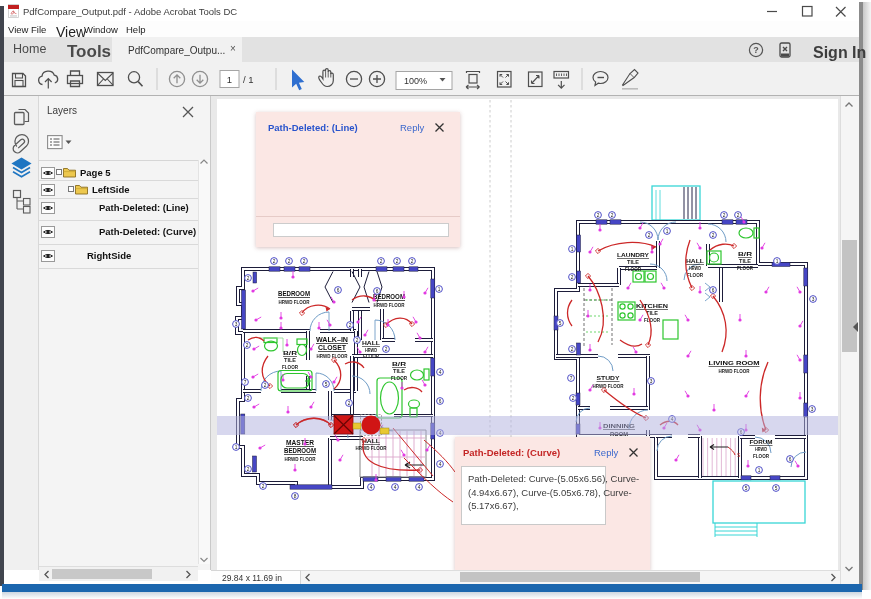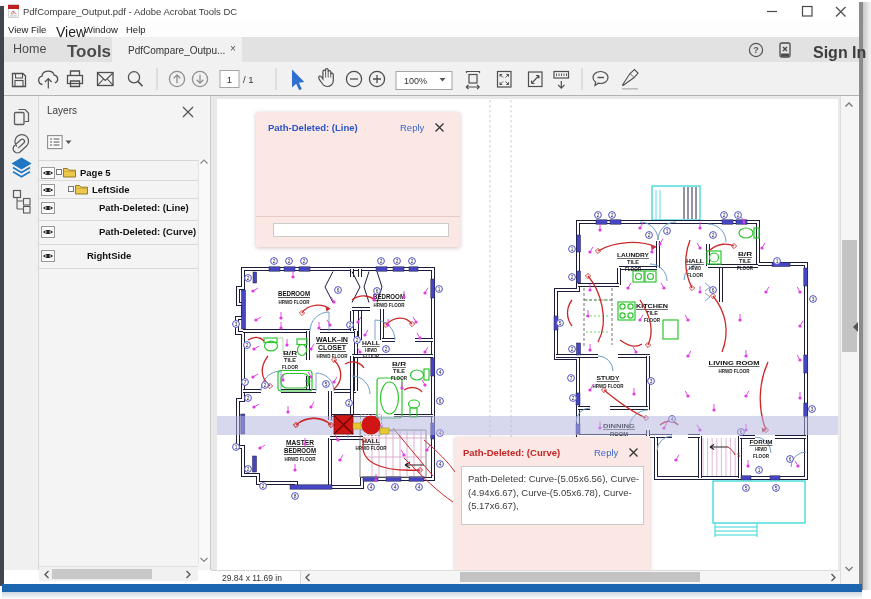--- a/index.html
+++ b/index.html
@@ -766,21 +766,21 @@
     </svg>
 <div class="abs" style="left:0;top:104px;width:204px;height:1px;background:#e6cbc7"></div>
 <div class="abs" style="left:17px;top:111px;width:176px;height:14px;background:#fff;border:1px solid #ccc"></div>
 </div>
 <div class="abs" style="left:455px;top:437px;width:195px;height:134px;background:#fbe7e4;box-shadow:0 1px 4px rgba(140,80,80,0.35)">
 <div class="t" style="left:8px;top:10px;font-size:9.5px;font-weight:bold;color:#c42525">Path-Deleted: (Curve)</div>
 <div class="t" style="left:139px;top:10px;font-size:9.5px;color:#3a67cc">Reply</div>
 <svg class="abs" style="left:173px;top:10px" width="11" height="11" viewBox="0 0 11 11">
       <path d="M1.5 1.5 L9.5 9.5 M9.5 1.5 L1.5 9.5" stroke="#333" stroke-width="1.3"></path>
     </svg>
-<div class="abs" style="left:6px;top:29px;width:183px;height:59px;background:#fff;border:1px solid #c9c9c9">
+<div class="abs" style="left:6px;top:29px;width:145px;height:59px;background:#fff;border:1px solid #c9c9c9">
 <div class="t" style="left:6px;top:5px;width:172px;font-size:9.5px;line-height:13.5px;color:#3c3c3c;white-space:normal">Path-Deleted: Curve-(5.05x6.56), Curve-(4.94x6.67), Curve-(5.05x6.78), Curve-(5.17x6.67),</div>
 </div>
 </div>
 <div class="abs" style="left:211px;top:570px;width:90px;height:14px;background:#fdfdfd;border-top:1px solid #d5d5d5;border-right:1px solid #d5d5d5"></div>
 <div class="t" style="left:222px;top:573px;font-size:8.5px;color:#333">29.84 x 11.69 in</div>
 <div class="abs" style="left:301px;top:570px;width:539px;height:14px;background:#f5f5f5;border-top:1px solid #ddd"></div>
 <svg class="abs" style="left:304px;top:573px" width="8" height="9" viewBox="0 0 8 9">
     <path d="M5.5 1 L2 4.5 L5.5 8" stroke="#555" stroke-width="1.3" fill="none"></path>
   </svg>
 <div class="abs" style="left:460px;top:572px;width:240px;height:10px;background:#c3c3c3"></div>

